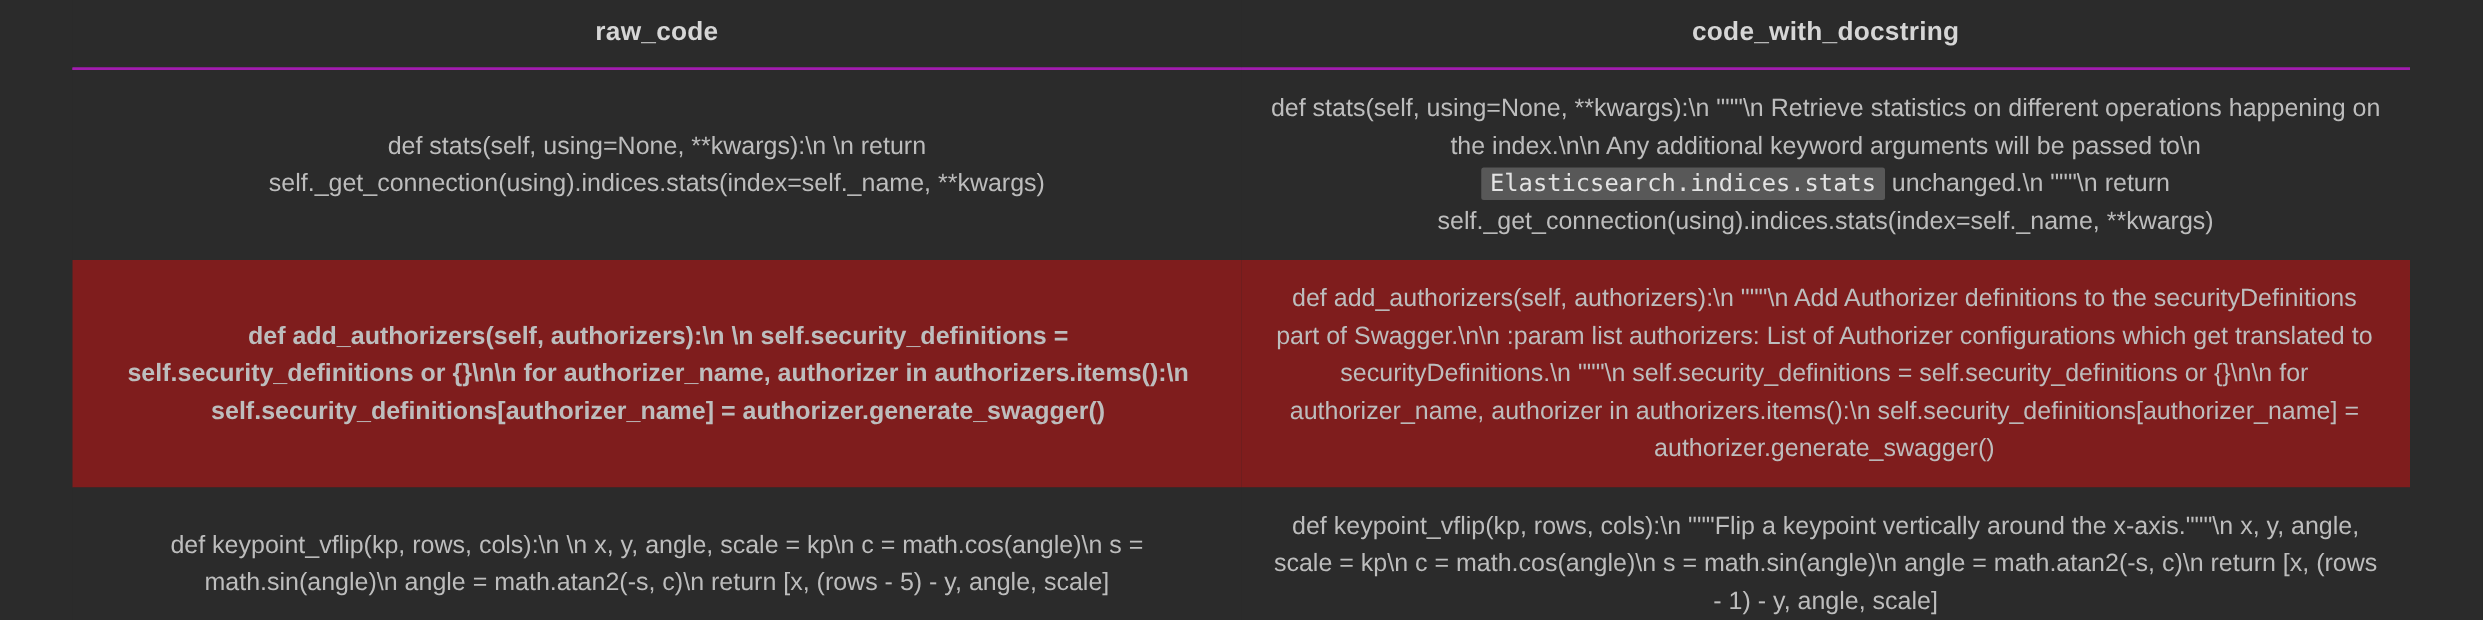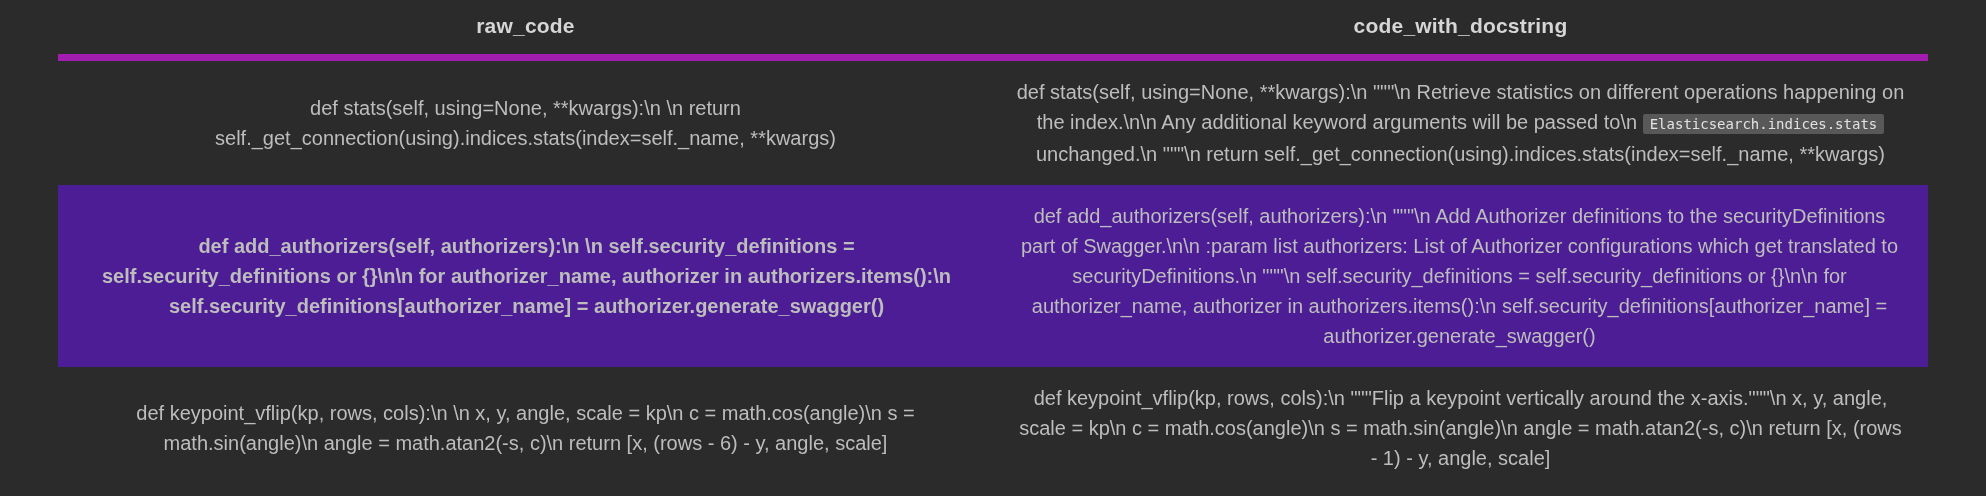--- a/index.html
+++ b/index.html
@@ -33,28 +33,28 @@
   }
 
   table.data-table col.col-half { width: 50%; }
 
   thead th {
     font-size: 21px;
     font-weight: bold;
     color: #d6d6d6;
     text-align: center;
     padding: 14px 10px 16px 10px;
-    border-bottom: 7px solid #a21caf;
+    border-bottom: 2px solid #a21caf;
     letter-spacing: 0.2px;
     vertical-align: bottom;
     background: #2b2b2b;
   }
 
   tbody tr.row-odd  td { background: #2b2b2b; }
-  tbody tr.row-even td { background: #4c1d95; }
+  tbody tr.row-even td { background: #7f1d1d; }
 
   tbody td {
     font-size: 20px;
     line-height: 30px;
     color: #bdbdbd;
     text-align: center;
     vertical-align: middle;
     padding: 16px 22px;
     word-wrap: break-word;
     overflow-wrap: break-word;
@@ -62,21 +62,21 @@
 
   tbody tr.row-even td:first-child { padding-left: 24px; font-weight: bold; }
   tbody tr.row-even td:last-child  { padding-right: 24px; }
 
   .cell-text { display: inline; }
 
   code.inline-code {
     font-family: "DejaVu Sans Mono", "Liberation Mono", monospace;
     background: #585858;
     color: #e3e3e3;
-    font-size: 14px;
+    font-size: 19px;
     padding: 2px 7px;
     border-radius: 2px;
     white-space: nowrap;
   }
 </style>
 </head>
 <body>
 
 <div class="viewer">
   <table class="data-table">
@@ -104,21 +104,21 @@
       <tr class="row-even">
         <td>
           <span class="cell-text">def add_authorizers(self, authorizers):\n \n self.security_definitions = self.security_definitions or {}\n\n for authorizer_name, authorizer in authorizers.items():\n self.security_definitions[authorizer_name] = authorizer.generate_swagger()</span>
         </td>
         <td>
           <span class="cell-text">def add_authorizers(self, authorizers):\n """\n Add Authorizer definitions to the securityDefinitions part of Swagger.\n\n :param list authorizers: List of Authorizer configurations which get translated to securityDefinitions.\n """\n self.security_definitions = self.security_definitions or {}\n\n for authorizer_name, authorizer in authorizers.items():\n self.security_definitions[authorizer_name] = authorizer.generate_swagger()</span>
         </td>
       </tr>
       <tr class="row-odd">
         <td>
-          <span class="cell-text">def keypoint_vflip(kp, rows, cols):\n \n x, y, angle, scale = kp\n c = math.cos(angle)\n s = math.sin(angle)\n angle = math.atan2(-s, c)\n return [x, (rows - 6) - y, angle, scale]</span>
+          <span class="cell-text">def keypoint_vflip(kp, rows, cols):\n \n x, y, angle, scale = kp\n c = math.cos(angle)\n s = math.sin(angle)\n angle = math.atan2(-s, c)\n return [x, (rows - 5) - y, angle, scale]</span>
         </td>
         <td>
           <span class="cell-text">def keypoint_vflip(kp, rows, cols):\n """Flip a keypoint vertically around the x-axis."""\n x, y, angle, scale = kp\n c = math.cos(angle)\n s = math.sin(angle)\n angle = math.atan2(-s, c)\n return [x, (rows - 1) - y, angle, scale]</span>
         </td>
       </tr>
     </tbody>
   </table>
 </div>
 
 </body></html>

